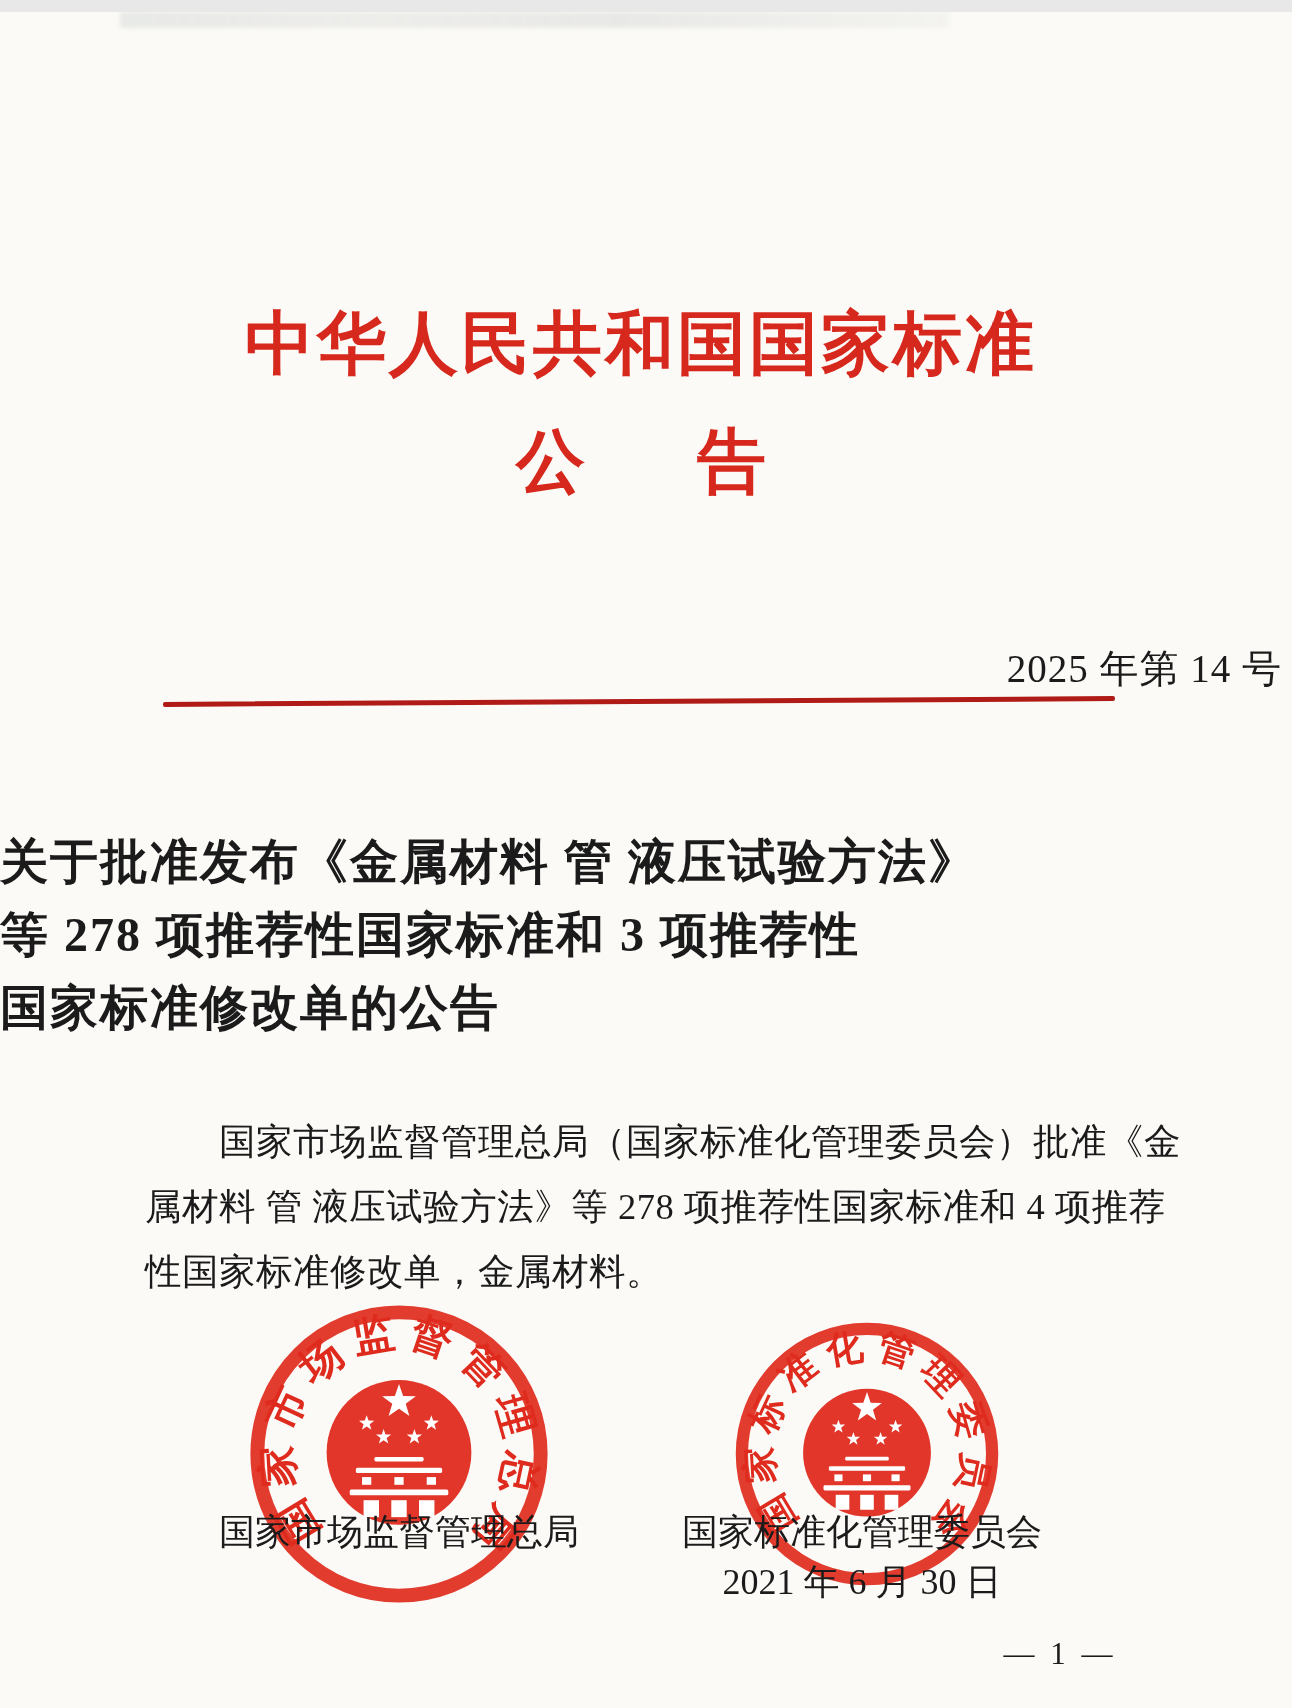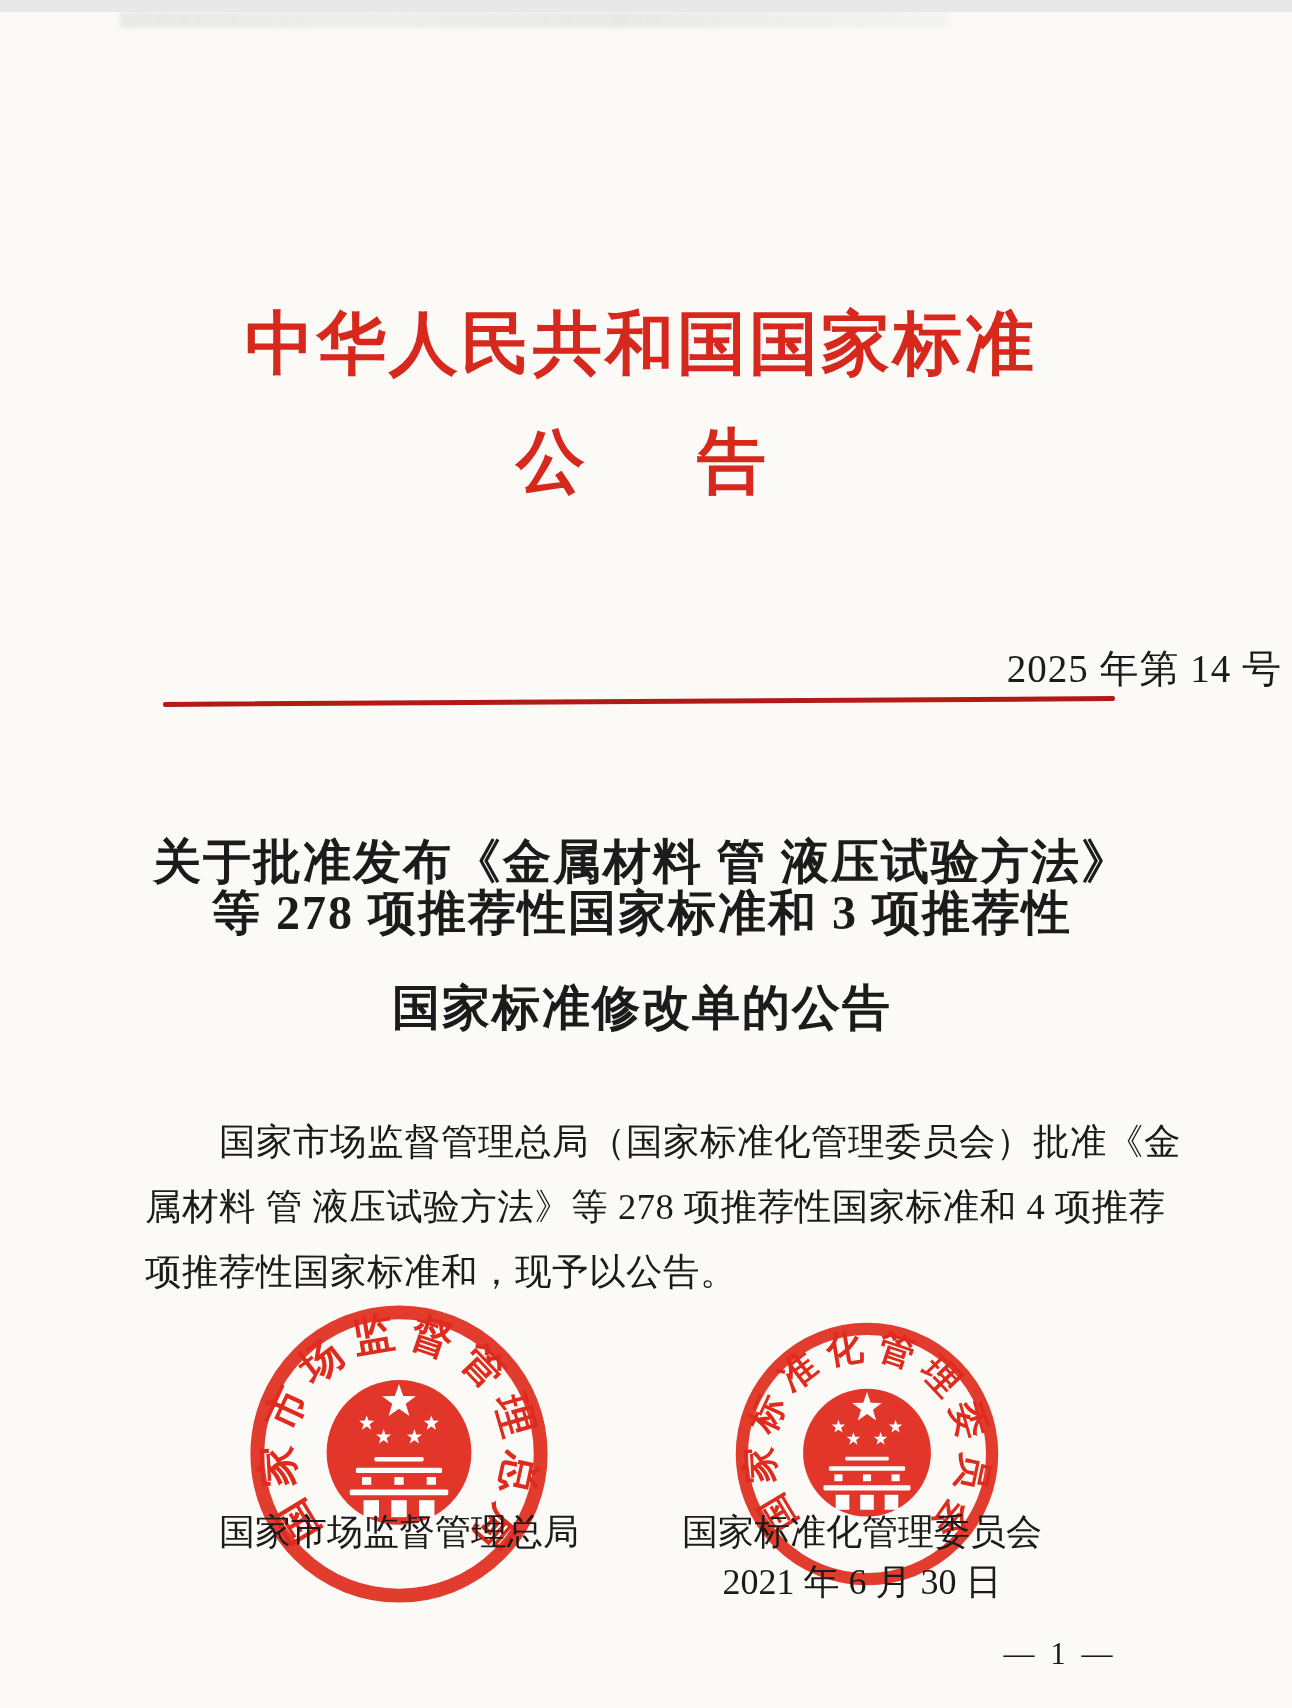--- a/index.html
+++ b/index.html
@@ -32,24 +32,24 @@
   }
   .issue-no{
     left:0;top:630px;width:1282px;text-align:right;
     font-size:39px;letter-spacing:1px;
   }
   .red-rule{
     left:163px;top:687px;width:952px;height:5px;
     background:#b11b17;border-radius:2px;
     transform:rotate(-0.35deg);
   }
-  .doc-title{left:0;width:1284px;text-align:center;
+  .doc-title{left:0;width:1284px;
     font-size:48px;font-weight:bold;letter-spacing:2px;white-space:nowrap;}
   .t1{top:818px;}
-  .t2{top:869px;}
+  .t2{top:891px;}
   .t3{top:964px;}
   .body-line{left:145px;width:1010px;font-size:36.5px;
     letter-spacing:0.5px;white-space:nowrap;}
   .b1{top:1106px;padding-left:74px;}
   .b2{top:1171px;}
   .b3{top:1236px;}
   .seal{z-index:1;}
   .seal-left{left:228px;top:1288px;width:342px;height:308px;}
   .seal-right{left:720px;top:1306px;width:294px;height:272px;}
   .sig{z-index:2;font-size:36px;white-space:nowrap;text-align:center;}
@@ -79,21 +79,21 @@
   <div class="abs issue-no">2025 年第 14 号</div>
 
   <div class="abs red-rule"></div>
 
   <div class="abs doc-title t1">关于批准发布《金属材料 管 液压试验方法》</div>
   <div class="abs doc-title t2">等 278 项推荐性国家标准和 3 项推荐性</div>
   <div class="abs doc-title t3">国家标准修改单的公告</div>
 
   <div class="abs body-line b1">国家市场监督管理总局（国家标准化管理委员会）批准《金</div>
   <div class="abs body-line b2">属材料 管 液压试验方法》等 278 项推荐性国家标准和 4 项推荐</div>
-  <div class="abs body-line b3">项推荐性国家标准和，现予以公告。</div>
+  <div class="abs body-line b3">性国家标准修改单，金属材料。</div>
 
   <div class="abs seal seal-left">
     <svg viewBox="0 0 200 200" xmlns="http://www.w3.org/2000/svg">
       <defs>
         <path id="arcL" d="M 50.5,149.5 A 70,70 0 1 1 149.5,149.5" fill="none"></path>
       </defs>
       <circle cx="100" cy="100" r="92" fill="none" stroke="#df2b1d" stroke-width="9" opacity="0.92"></circle>
       <text fill="#df2b1d" font-size="27" font-weight="bold" letter-spacing="7" font-family="'Liberation Serif','DejaVu Serif',serif">
         <textPath href="#arcL" startOffset="0">国家市场监督管理总局</textPath>
       </text>

